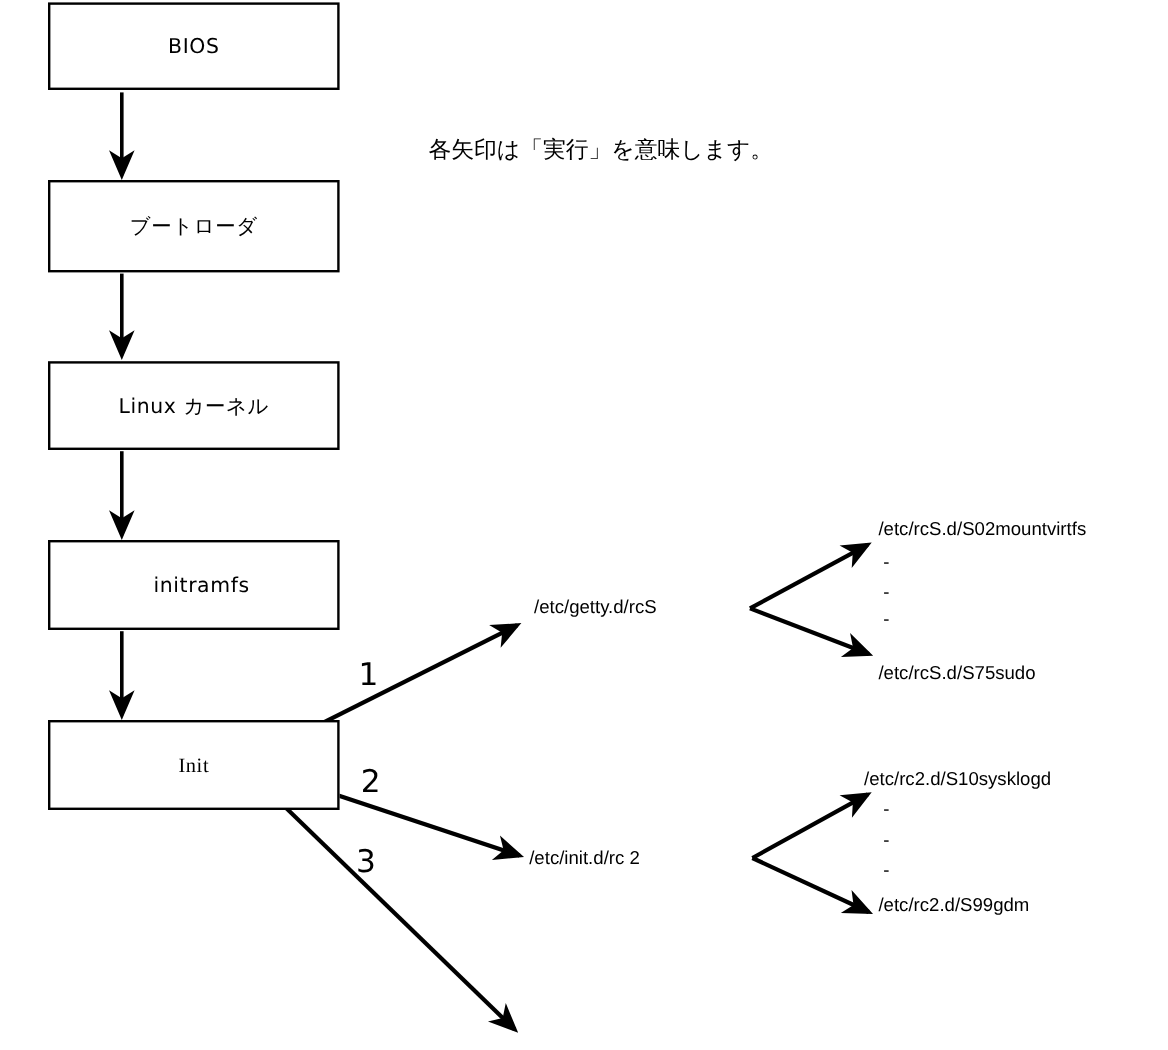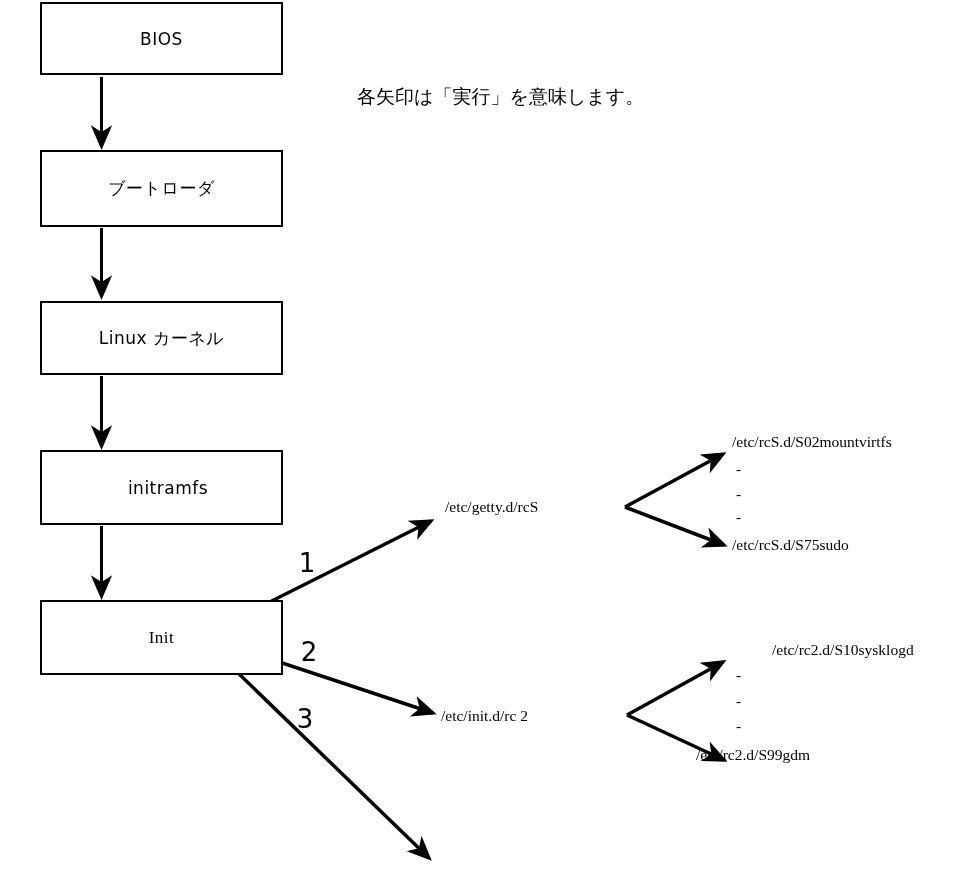--- a/index.html
+++ b/index.html
@@ -42,27 +42,27 @@
     margin-left: 40px;
   }
   .box-label {
     font-size: 17px;
     letter-spacing: 0.5px;
     white-space: nowrap;
   }
   .note {
     position: absolute;
     left: 357px;
-    top: 84px;
+    top: 112px;
     font-size: 19px;
     white-space: nowrap;
   }
   .mono-label {
     position: absolute;
-    font-family: Liberation Serif, serif;
+    font-family: Liberation Sans, sans-serif;
     font-size: 15.5px;
     white-space: pre;
     transform: translateY(-50%);
   }
   .num-label {
     position: absolute;
     font-size: 26px;
     transform: translate(-50%, -50%);
     font-family: "DejaVu Sans", sans-serif;
   }
@@ -118,21 +118,21 @@
   <div class="num-label" style="left:305px; top:719px;">3</div>
 
   <div class="mono-label" style="left:445px; top:507px;">/etc/getty.d/rcS</div>
   <div class="mono-label" style="left:441px; top:716px;text-align:center;">/etc/init.d/rc 2</div>
   <div class="mono-label" style="left:447px; top:860px;margin-top:28px;">getty</div>
 
   <div class="mono-label" style="left:732px; top:442px;">/etc/rcS.d/S02mountvirtfs</div>
   <div class="mono-label" style="left:736px; top:469px;">-</div>
   <div class="mono-label" style="left:736px; top:494px;">-</div>
   <div class="mono-label" style="left:736px; top:517px;">-</div>
-  <div class="mono-label" style="left:732px; top:545px;">/etc/rcS.d/S75sudo</div>
+  <div class="mono-label" style="left:732px; top:562px;">/etc/rcS.d/S75sudo</div>
 
-  <div class="mono-label" style="left:772px; top:650px;">/etc/rc2.d/S10sysklogd</div>
+  <div class="mono-label" style="left:720px; top:650px;">/etc/rc2.d/S10sysklogd</div>
   <div class="mono-label" style="left:736px; top:675px;">-</div>
   <div class="mono-label" style="left:736px; top:701px;">-</div>
   <div class="mono-label" style="left:736px; top:726px;">-</div>
-  <div class="mono-label" style="left:696px; top:755px;">/etc/rc2.d/S99gdm</div>
+  <div class="mono-label" style="left:732px; top:755px;">/etc/rc2.d/S99gdm</div>
 
 </div>
 
 </body></html>

